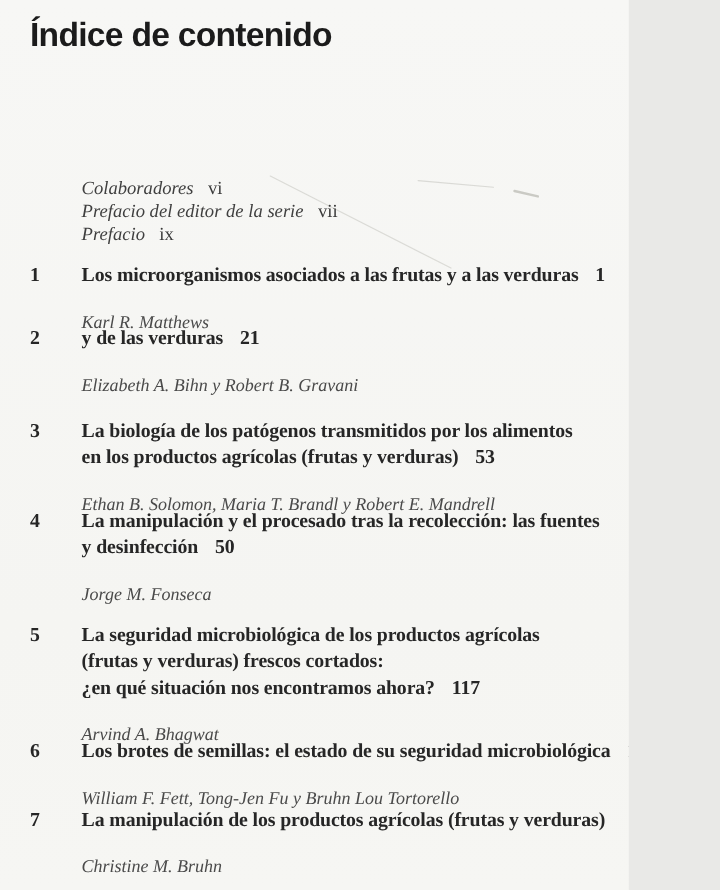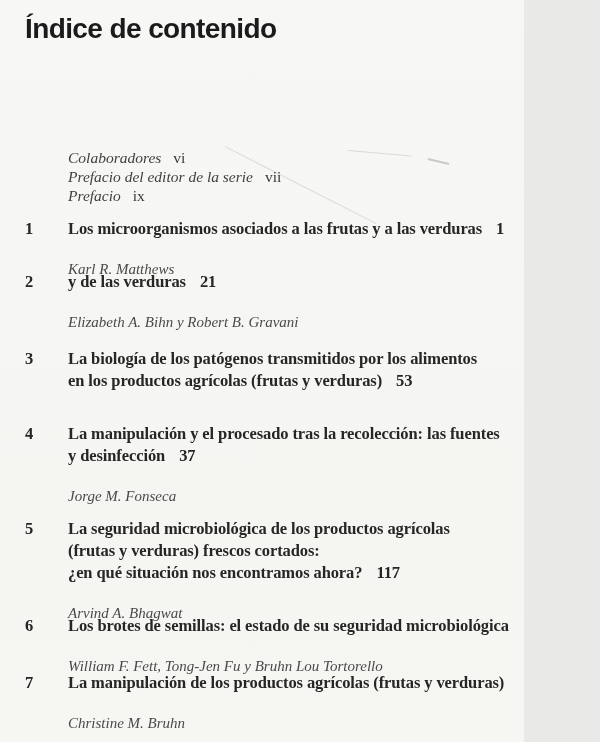--- a/index.html
+++ b/index.html
@@ -121,29 +121,30 @@
     </div>
   </div>
 
   <div class="chapter" style="top:348px">
     <div class="ch-num">3</div>
     <div class="ch-body">
       <div class="ch-title-line">La biología de los patógenos transmitidos por los alimentos</div>
       <div class="ch-title-line">
         <span>en los productos agrícolas (frutas y verduras)</span><span class="ch-page">53</span>
       </div>
+      <div class="ch-author">Ethan B. Solomon, Maria T. Brandl y Robert E. Mandrell</div>
     </div>
   </div>
 
   <div class="chapter" style="top:423px">
     <div class="ch-num">4</div>
     <div class="ch-body">
       <div class="ch-title-line">La manipulación y el procesado tras la recolección: las fuentes</div>
       <div class="ch-title-line">
-        <span>y desinfección</span><span class="ch-page">37</span>
+        <span>y desinfección</span><span class="ch-page">50</span>
       </div>
       <div class="ch-author">Jorge M. Fonseca</div>
     </div>
   </div>
 
   <div class="chapter" style="top:518px">
     <div class="ch-num">5</div>
     <div class="ch-body">
       <div class="ch-title-line">La seguridad microbiológica de los productos agrícolas</div>
       <div class="ch-title-line">(frutas y verduras) frescos cortados:</div>

